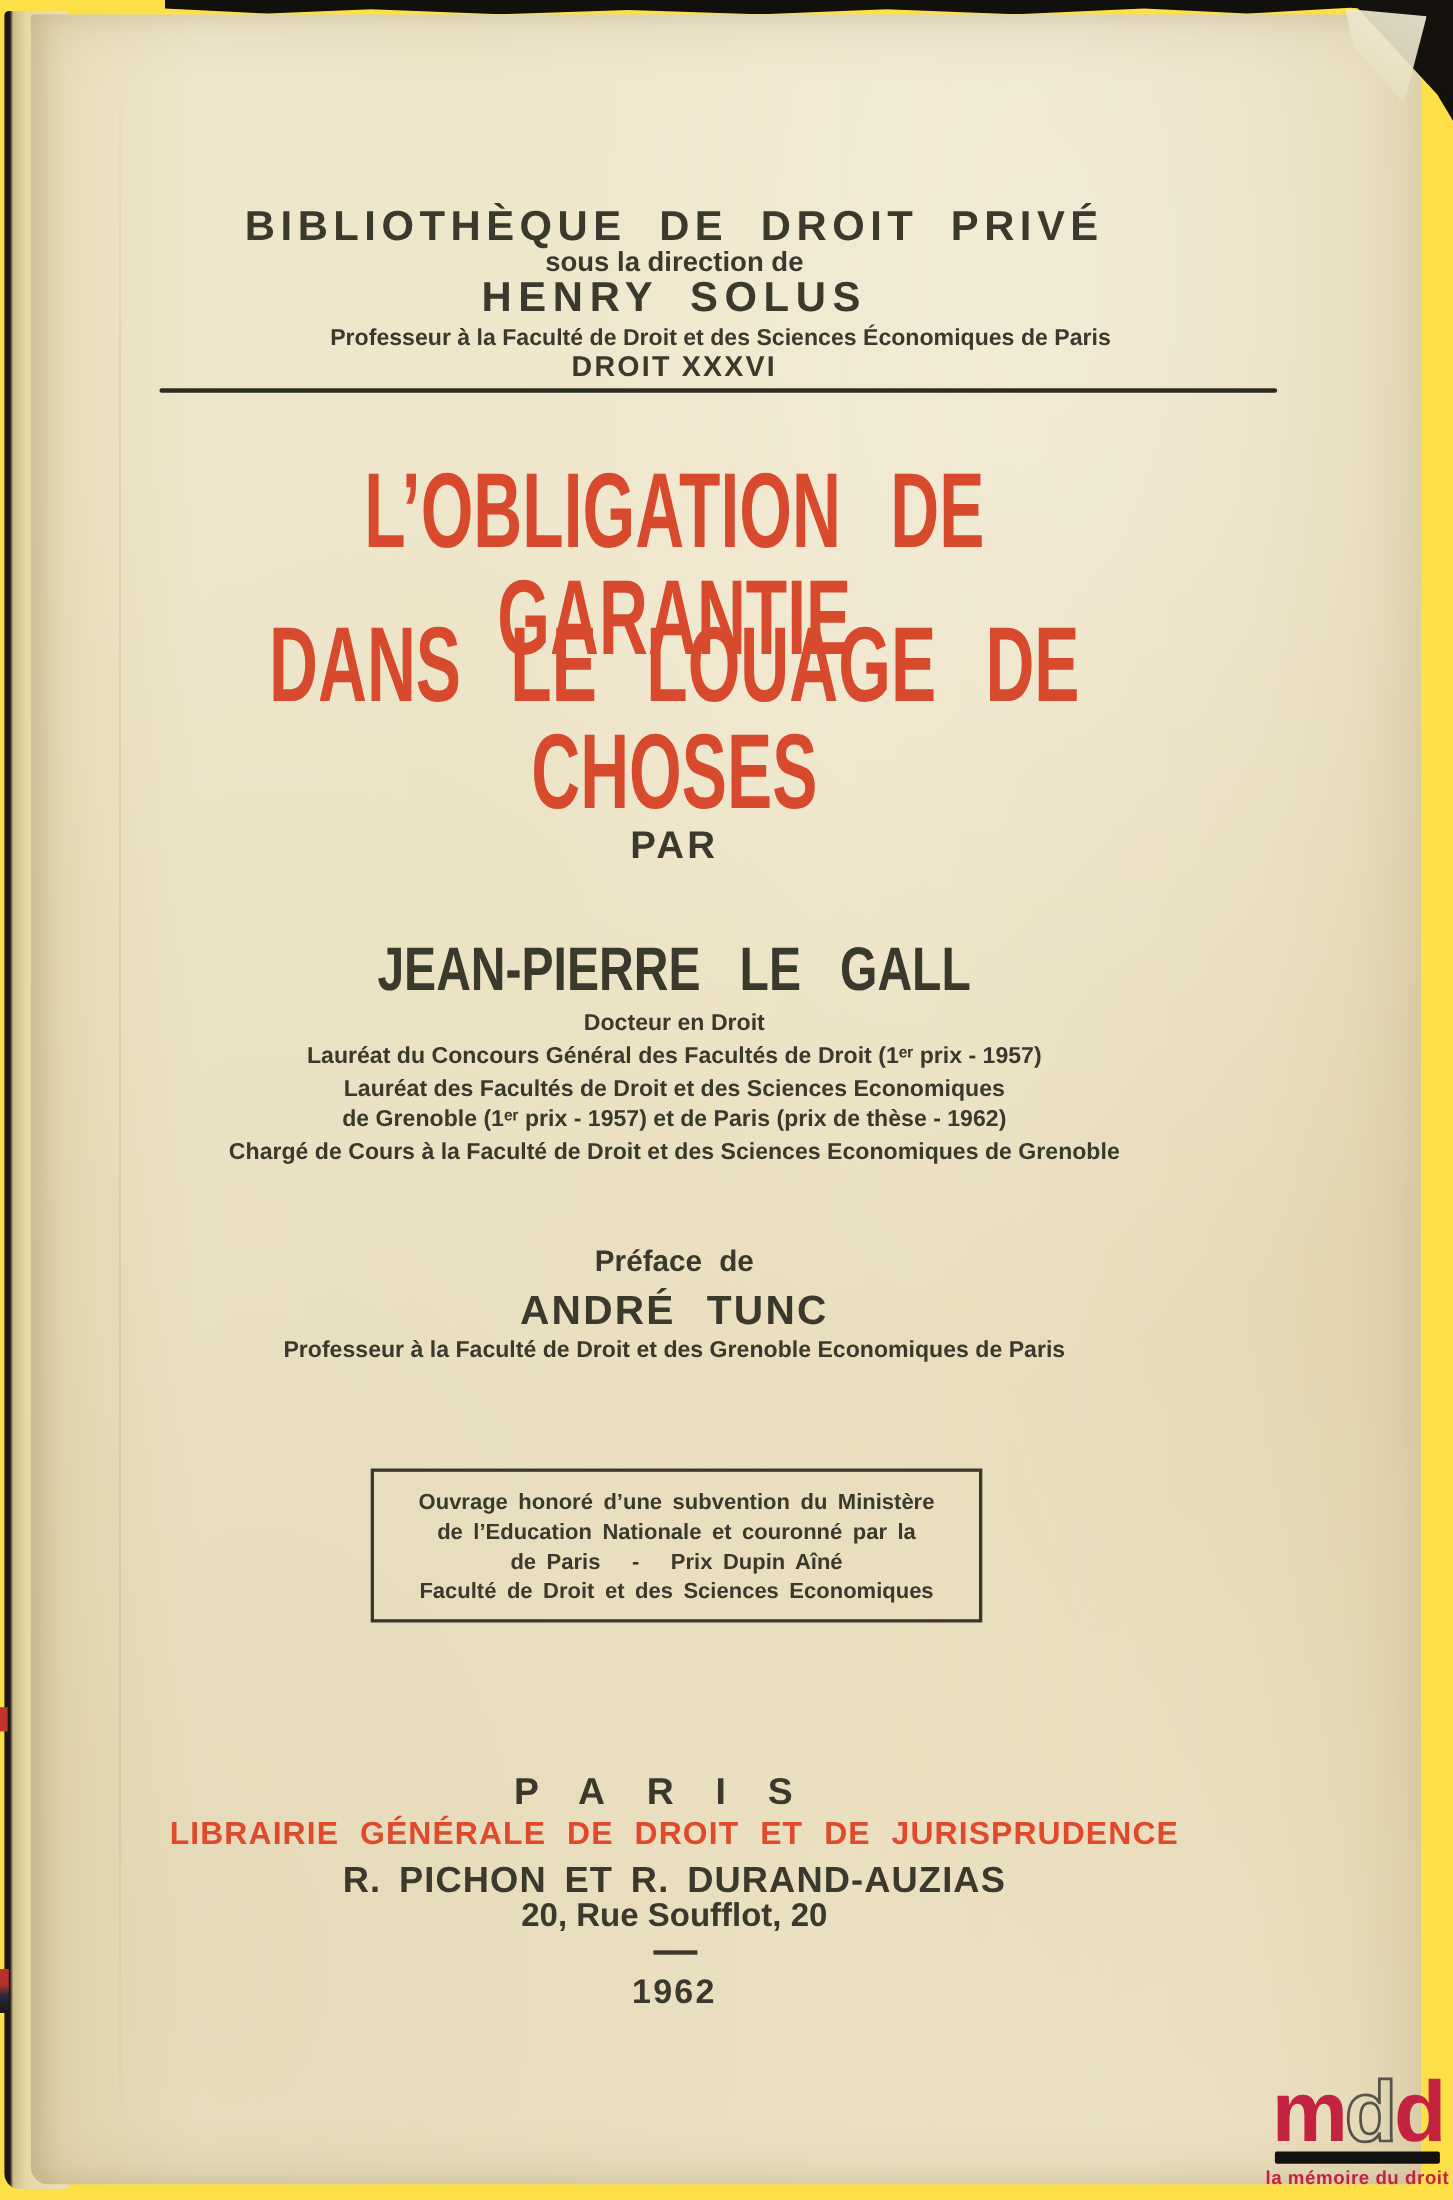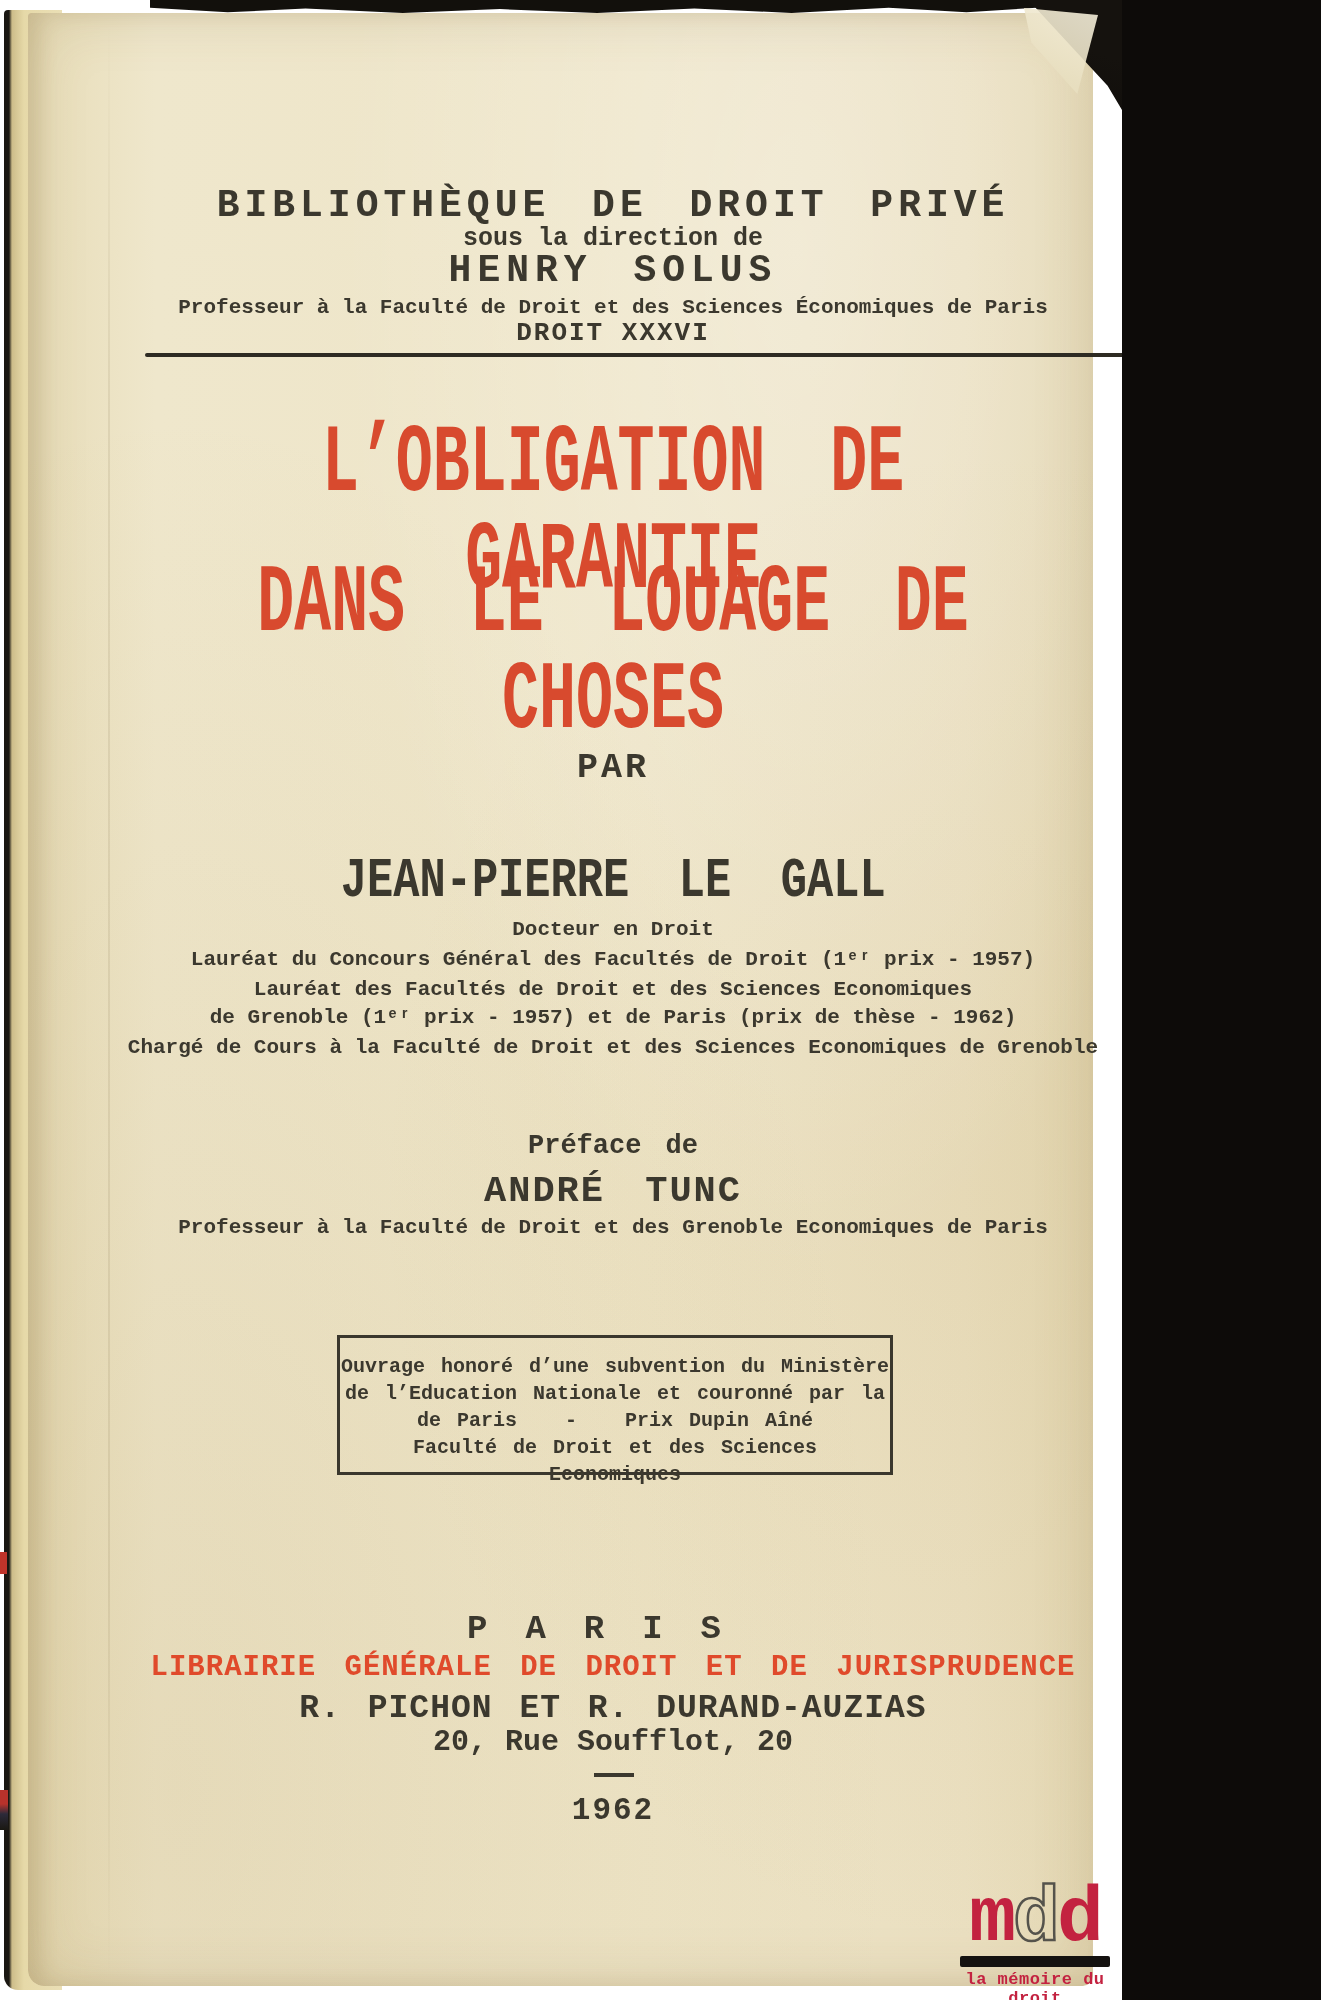--- a/index.html
+++ b/index.html
@@ -1,21 +1,21 @@
 <!DOCTYPE html>
 <html><head>
 <meta charset="utf-8">
 <style>
   html,body{margin:0;padding:0;background:#0d0b09;}
   .stage{
     position:relative;
-    width:1122px;height:2000px;
+    width:1321px;height:2000px;
     overflow:hidden;
-    background:#ffffff;
-    font-family:Liberation Mono, monospace;
+    background:#fde047;
+    font-family:Liberation Sans, sans-serif;
   }
   
   .cover-edge{
     position:absolute;left:4px;top:10px;bottom:10px;width:58px;
     background:linear-gradient(90deg,#1a1712 0,#1a1712 5px,#cdbd8a 8px,#e6d9a8 20px,#eadfb6 100%);
     border-radius:4px 0 0 14px;
   }
   
   .page{
     position:absolute;left:28px;top:13px;right:29px;bottom:14px;
@@ -54,21 +54,21 @@
   .spine-mark-dark{position:absolute;left:0;top:1790px;width:8px;height:40px;
     background:linear-gradient(180deg,#b8322b 0,#b8322b 35%,#2c2a3a 60%,#1a1812 100%);}
 
   
   .cline{position:absolute;left:0;width:1226px;text-align:center;line-height:1;color:#3b382e;}
   .condensed{display:inline-block;transform-origin:50% 50%;}
 
   .series-title{top:187px;font-size:38px;font-weight:bold;letter-spacing:5px;word-spacing:14px;}
   .direction-note{top:226px;font-size:25px;font-weight:bold;}
   .director-name{top:252px;font-size:38px;font-weight:bold;letter-spacing:6px;word-spacing:12px;}
-  .director-title{top:297px;font-size:21px;font-weight:bold;}
+  .director-title{top:297px;font-size:21px;font-weight:bold;padding-left:42px;}
   .tome{top:320px;font-size:26px;font-weight:bold;letter-spacing:2px;}
   .rule{position:absolute;left:145px;top:353px;width:1016px;height:4px;background:#2e2b23;border-radius:2px;}
 
   .main-title{font-weight:bold;color:#d84a2e;}
   .title1{top:425px;font-size:88px;}
   .title2{top:565px;font-size:88px;}
   .main-title .condensed{transform:scale(0.70,1.10);word-spacing:0.45em;letter-spacing:0;}
 
   .par{top:751px;font-size:35px;font-weight:bold;letter-spacing:3px;}
   .author-name{top:853px;font-size:56px;font-weight:bold;}

